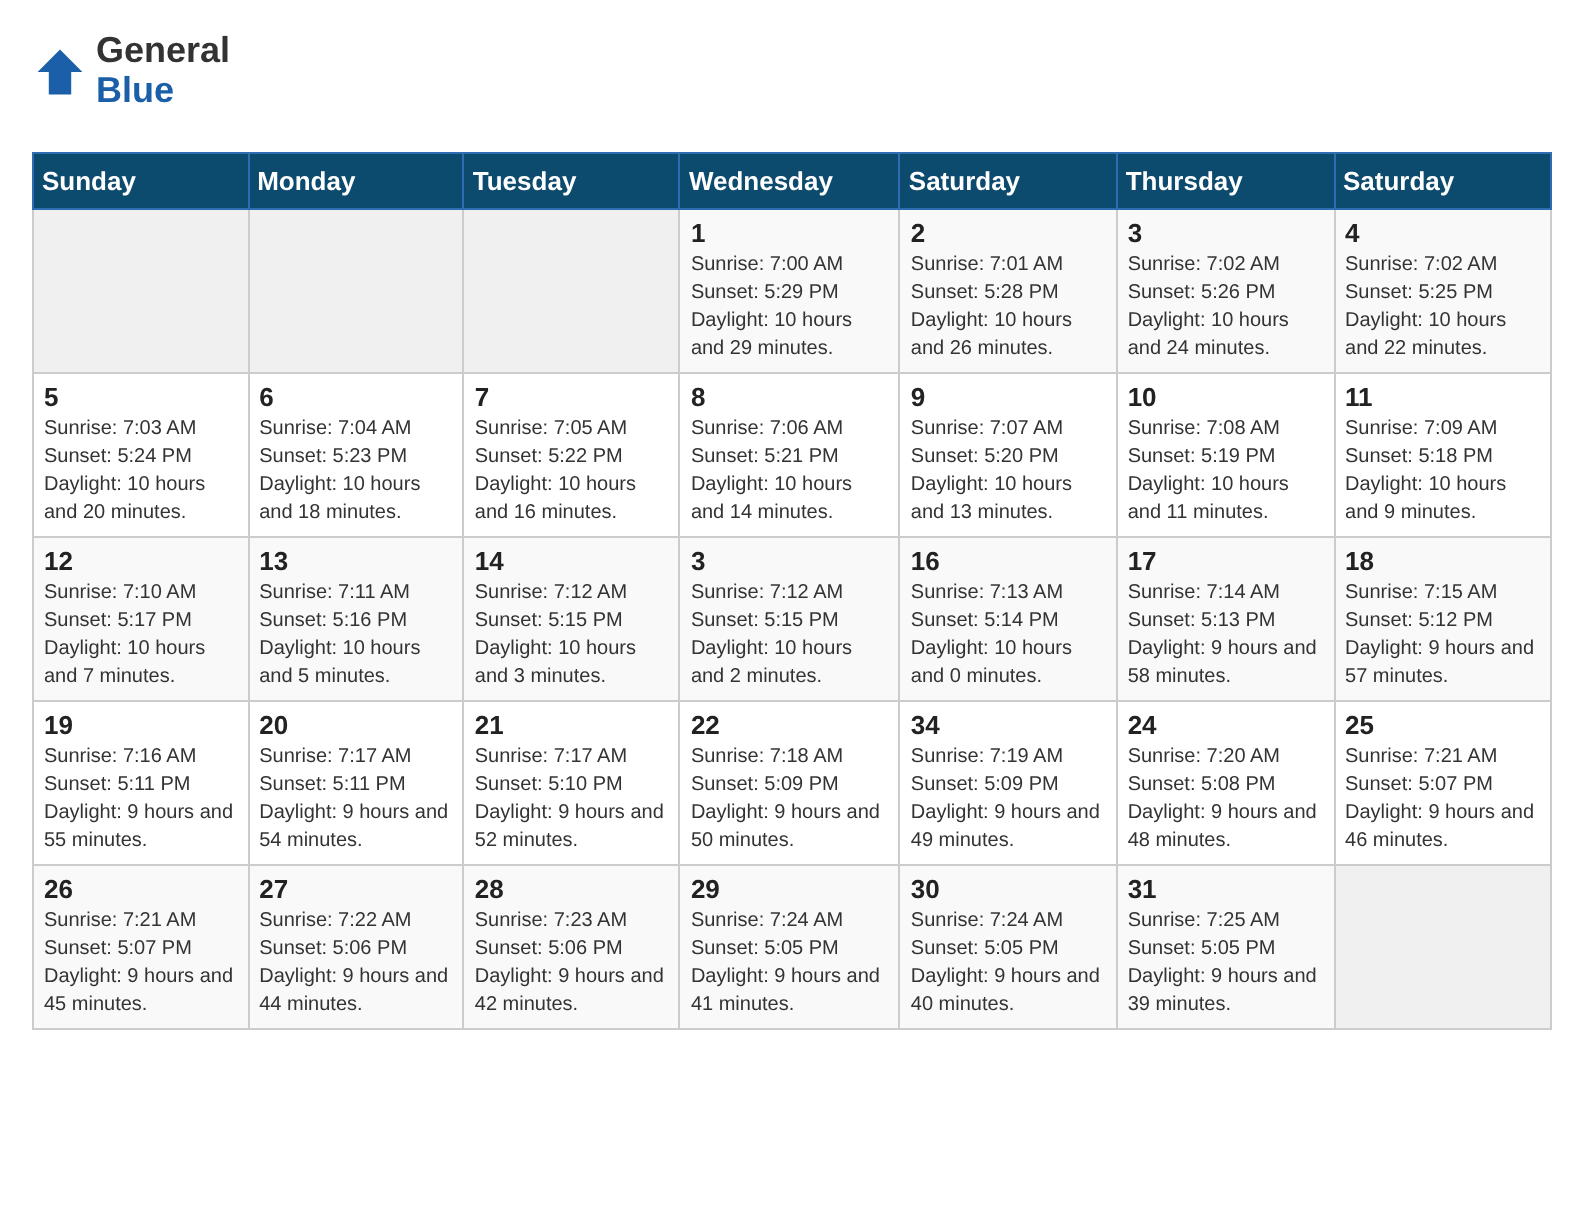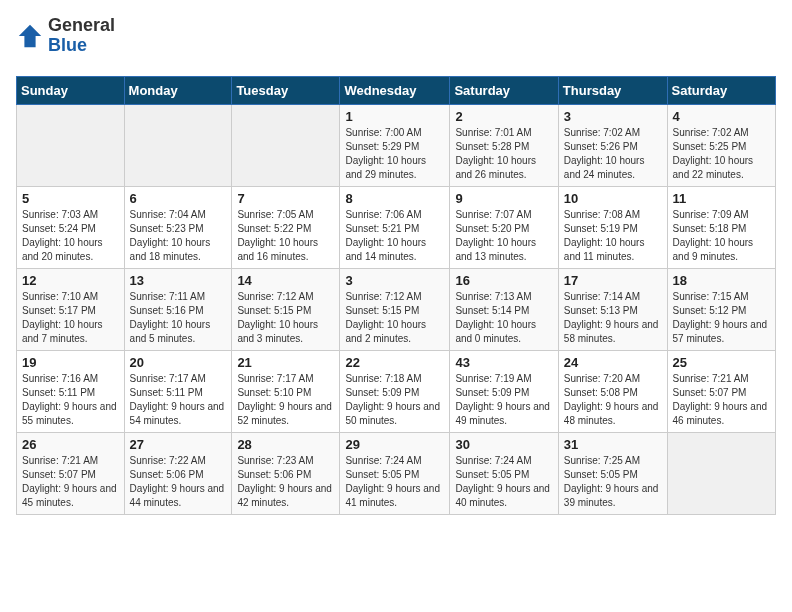--- a/index.html
+++ b/index.html
@@ -210,21 +210,21 @@
         </td>
         <td>
           <div class="cell-date">21</div>
           <div class="cell-info">Sunrise: 7:17 AM<br>Sunset: 5:10 PM<br>Daylight: 9 hours and 52 minutes.</div>
         </td>
         <td>
           <div class="cell-date">22</div>
           <div class="cell-info">Sunrise: 7:18 AM<br>Sunset: 5:09 PM<br>Daylight: 9 hours and 50 minutes.</div>
         </td>
         <td>
-          <div class="cell-date">43</div>
+          <div class="cell-date">34</div>
           <div class="cell-info">Sunrise: 7:19 AM<br>Sunset: 5:09 PM<br>Daylight: 9 hours and 49 minutes.</div>
         </td>
         <td>
           <div class="cell-date">24</div>
           <div class="cell-info">Sunrise: 7:20 AM<br>Sunset: 5:08 PM<br>Daylight: 9 hours and 48 minutes.</div>
         </td>
         <td>
           <div class="cell-date">25</div>
           <div class="cell-info">Sunrise: 7:21 AM<br>Sunset: 5:07 PM<br>Daylight: 9 hours and 46 minutes.</div>
         </td>

